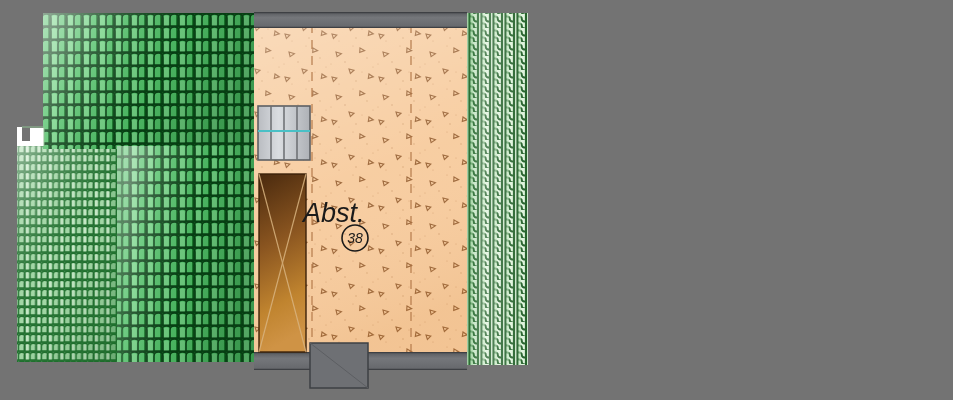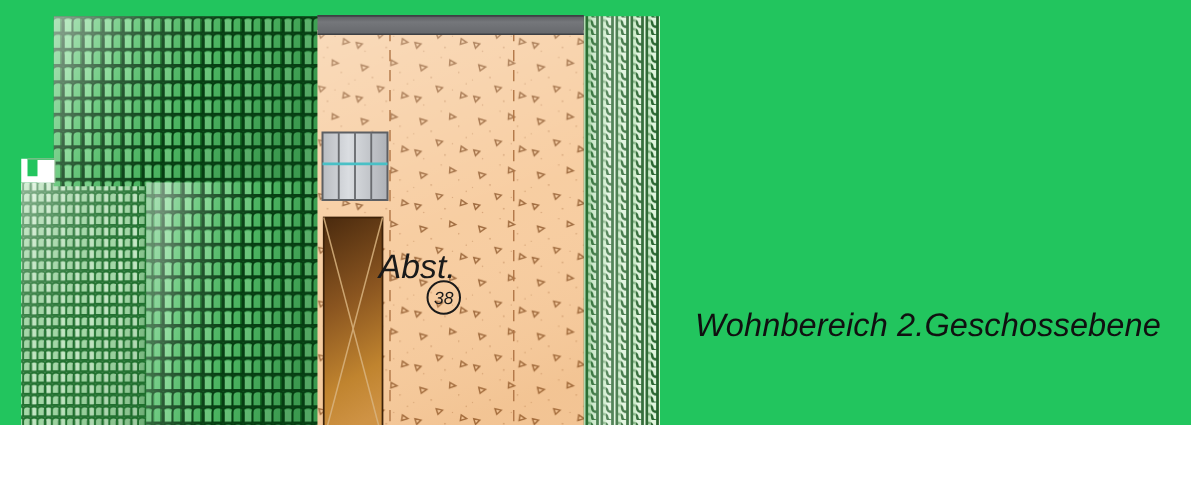--- a/index.html
+++ b/index.html
@@ -3,22 +3,22 @@
 <meta charset="utf-8">
 <style>
   html, body {
     margin: 0;
     padding: 0;
     background: #ffffff;
   }
   #page {
     position: relative;
     width: 953px;
-    height: 340px;
-    background: #22c55e;
+    height: 400px;
+    background: #737373;
     overflow: hidden;
     font-family: "Liberation Sans", sans-serif;
   }
 
   
   #plan {
     position: absolute;
     left: 0; top: 0;
     width: 560px;
     height: 400px;
@@ -211,15 +211,14 @@
 
       <text x="303" y="222" font-family="Liberation Sans, sans-serif" font-style="italic" font-size="27" fill="#1a1a1a">Abst.</text>
 
       <g>
         <circle cx="355" cy="238" r="13" fill="none" stroke="#1a1a1a" stroke-width="1.6"></circle>
         <text x="355" y="243" text-anchor="middle" font-family="Liberation Sans, sans-serif" font-style="italic" font-size="14" fill="#1a1a1a">38</text>
       </g>
     </svg>
   </div>
 
-  <div id="caption">Wohnbereich 2.Geschossebene</div>
 
 </div>
 
 </body></html>

